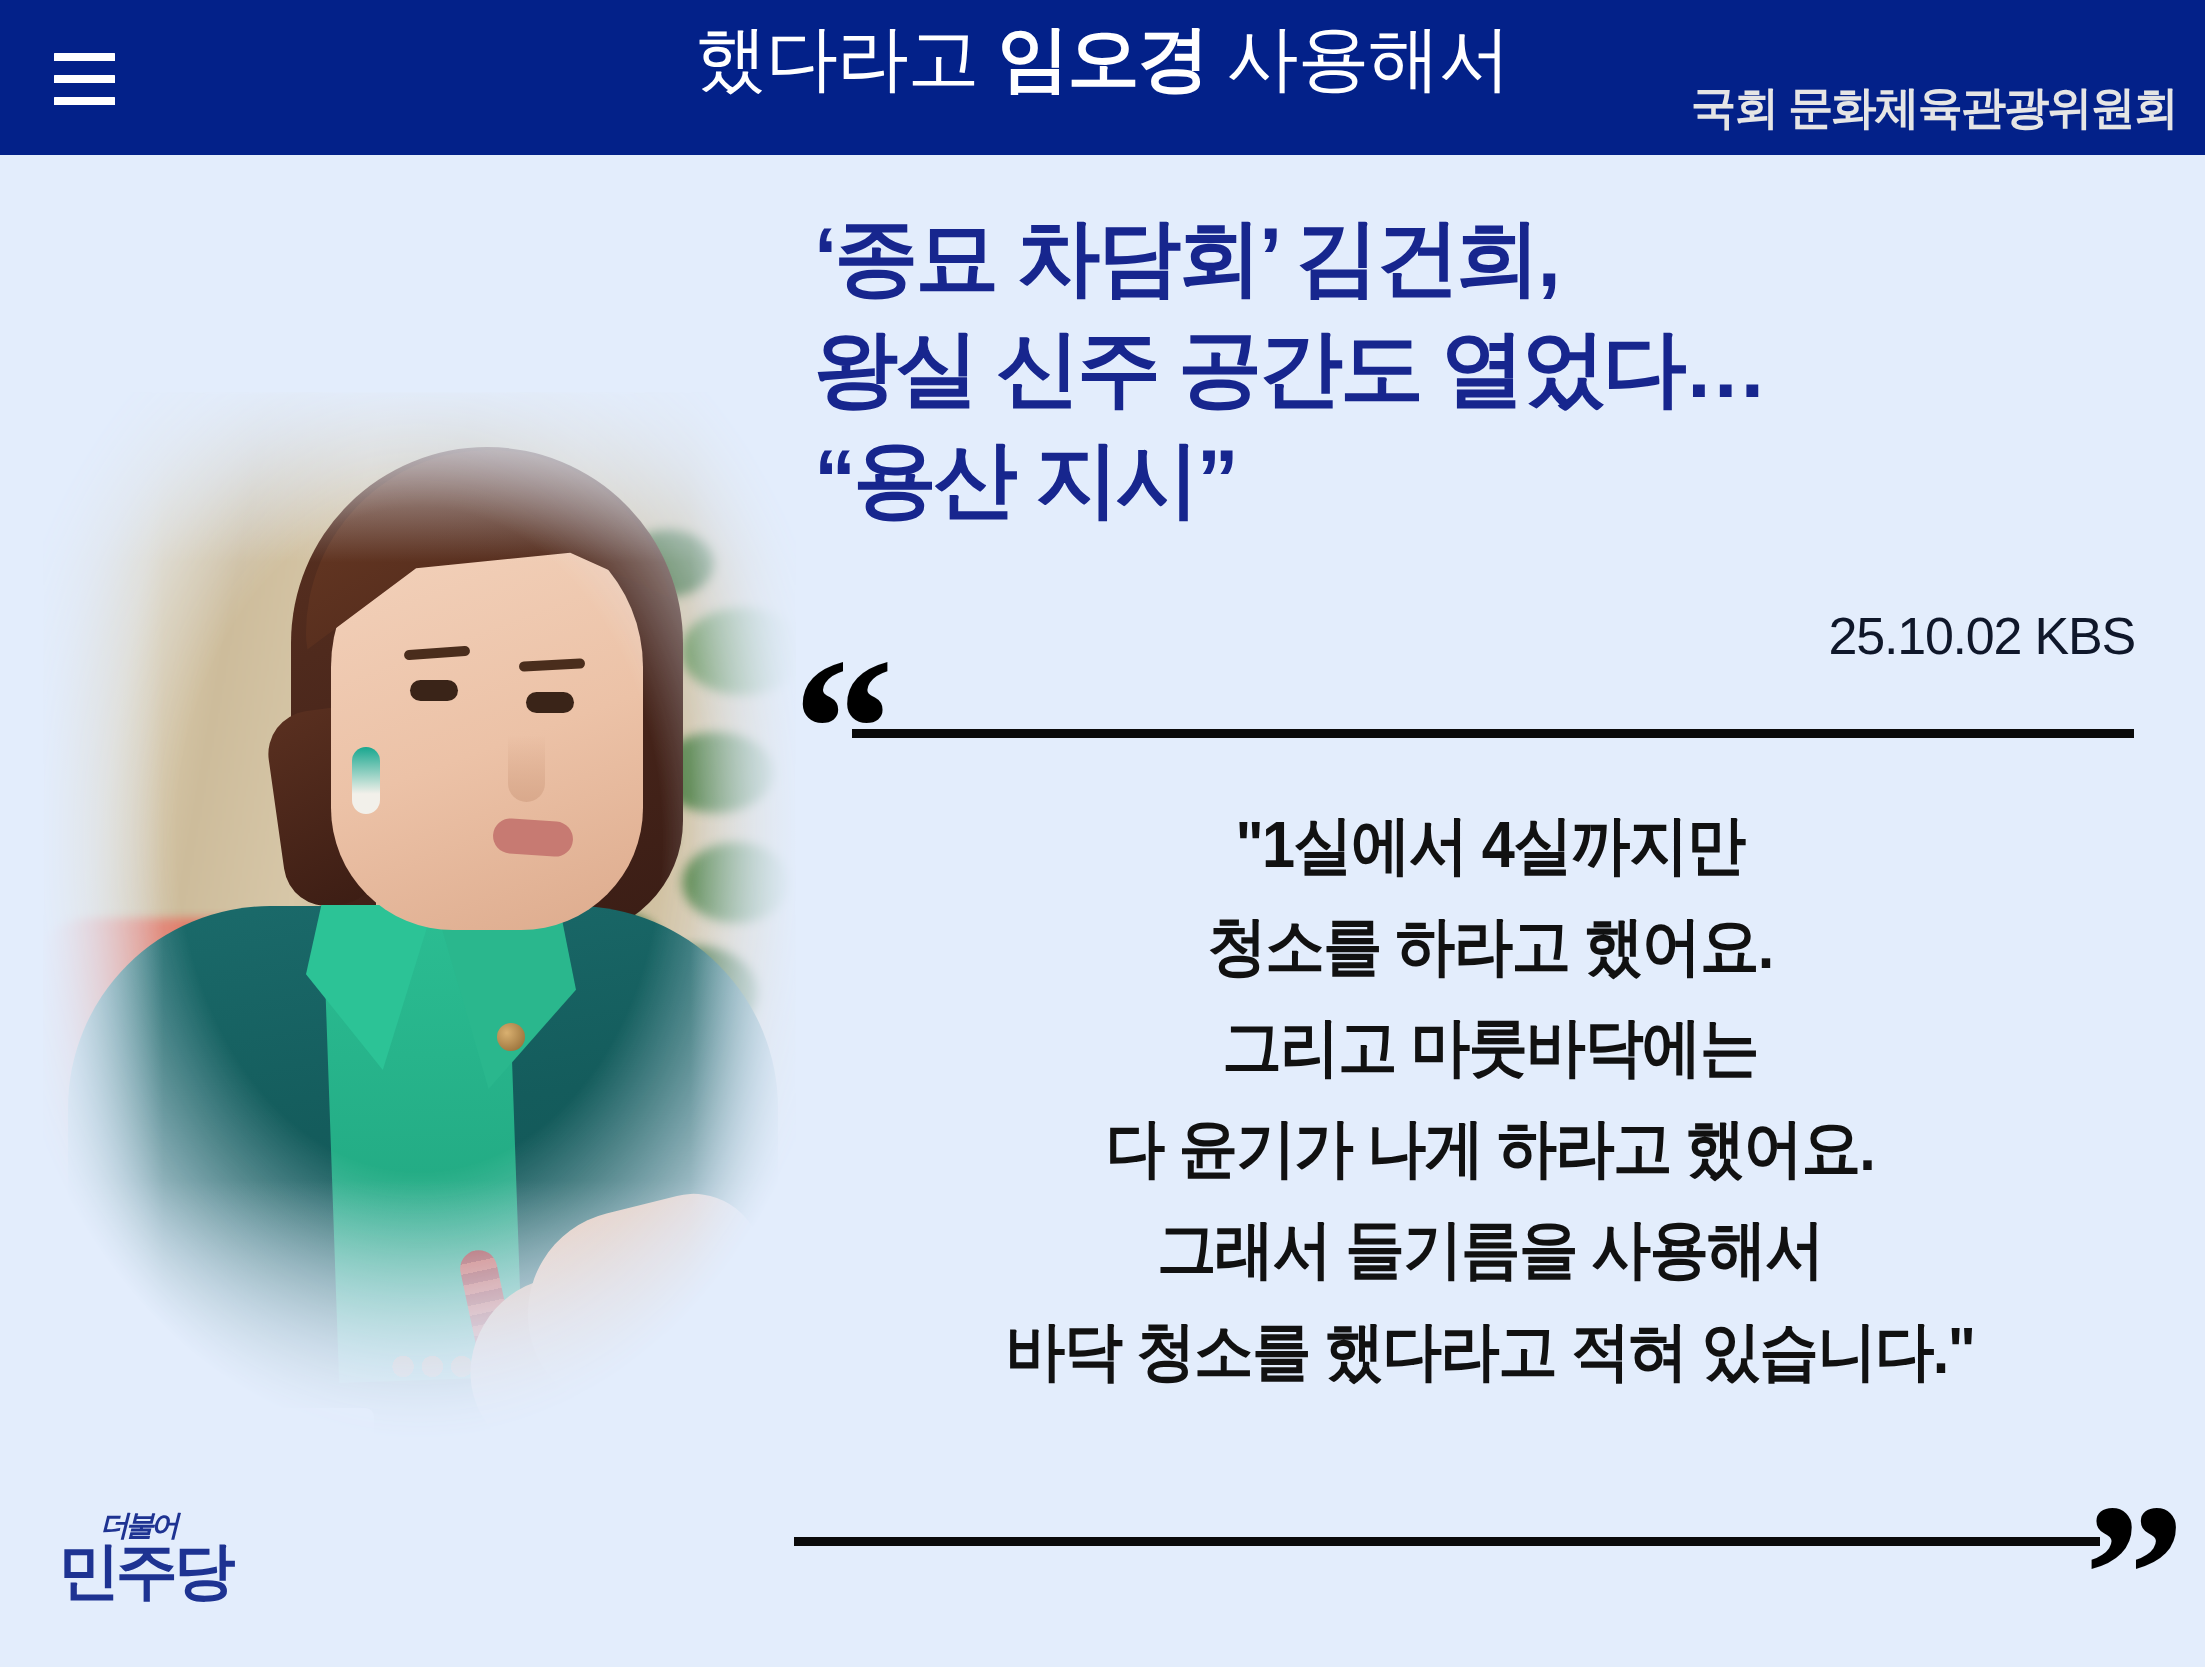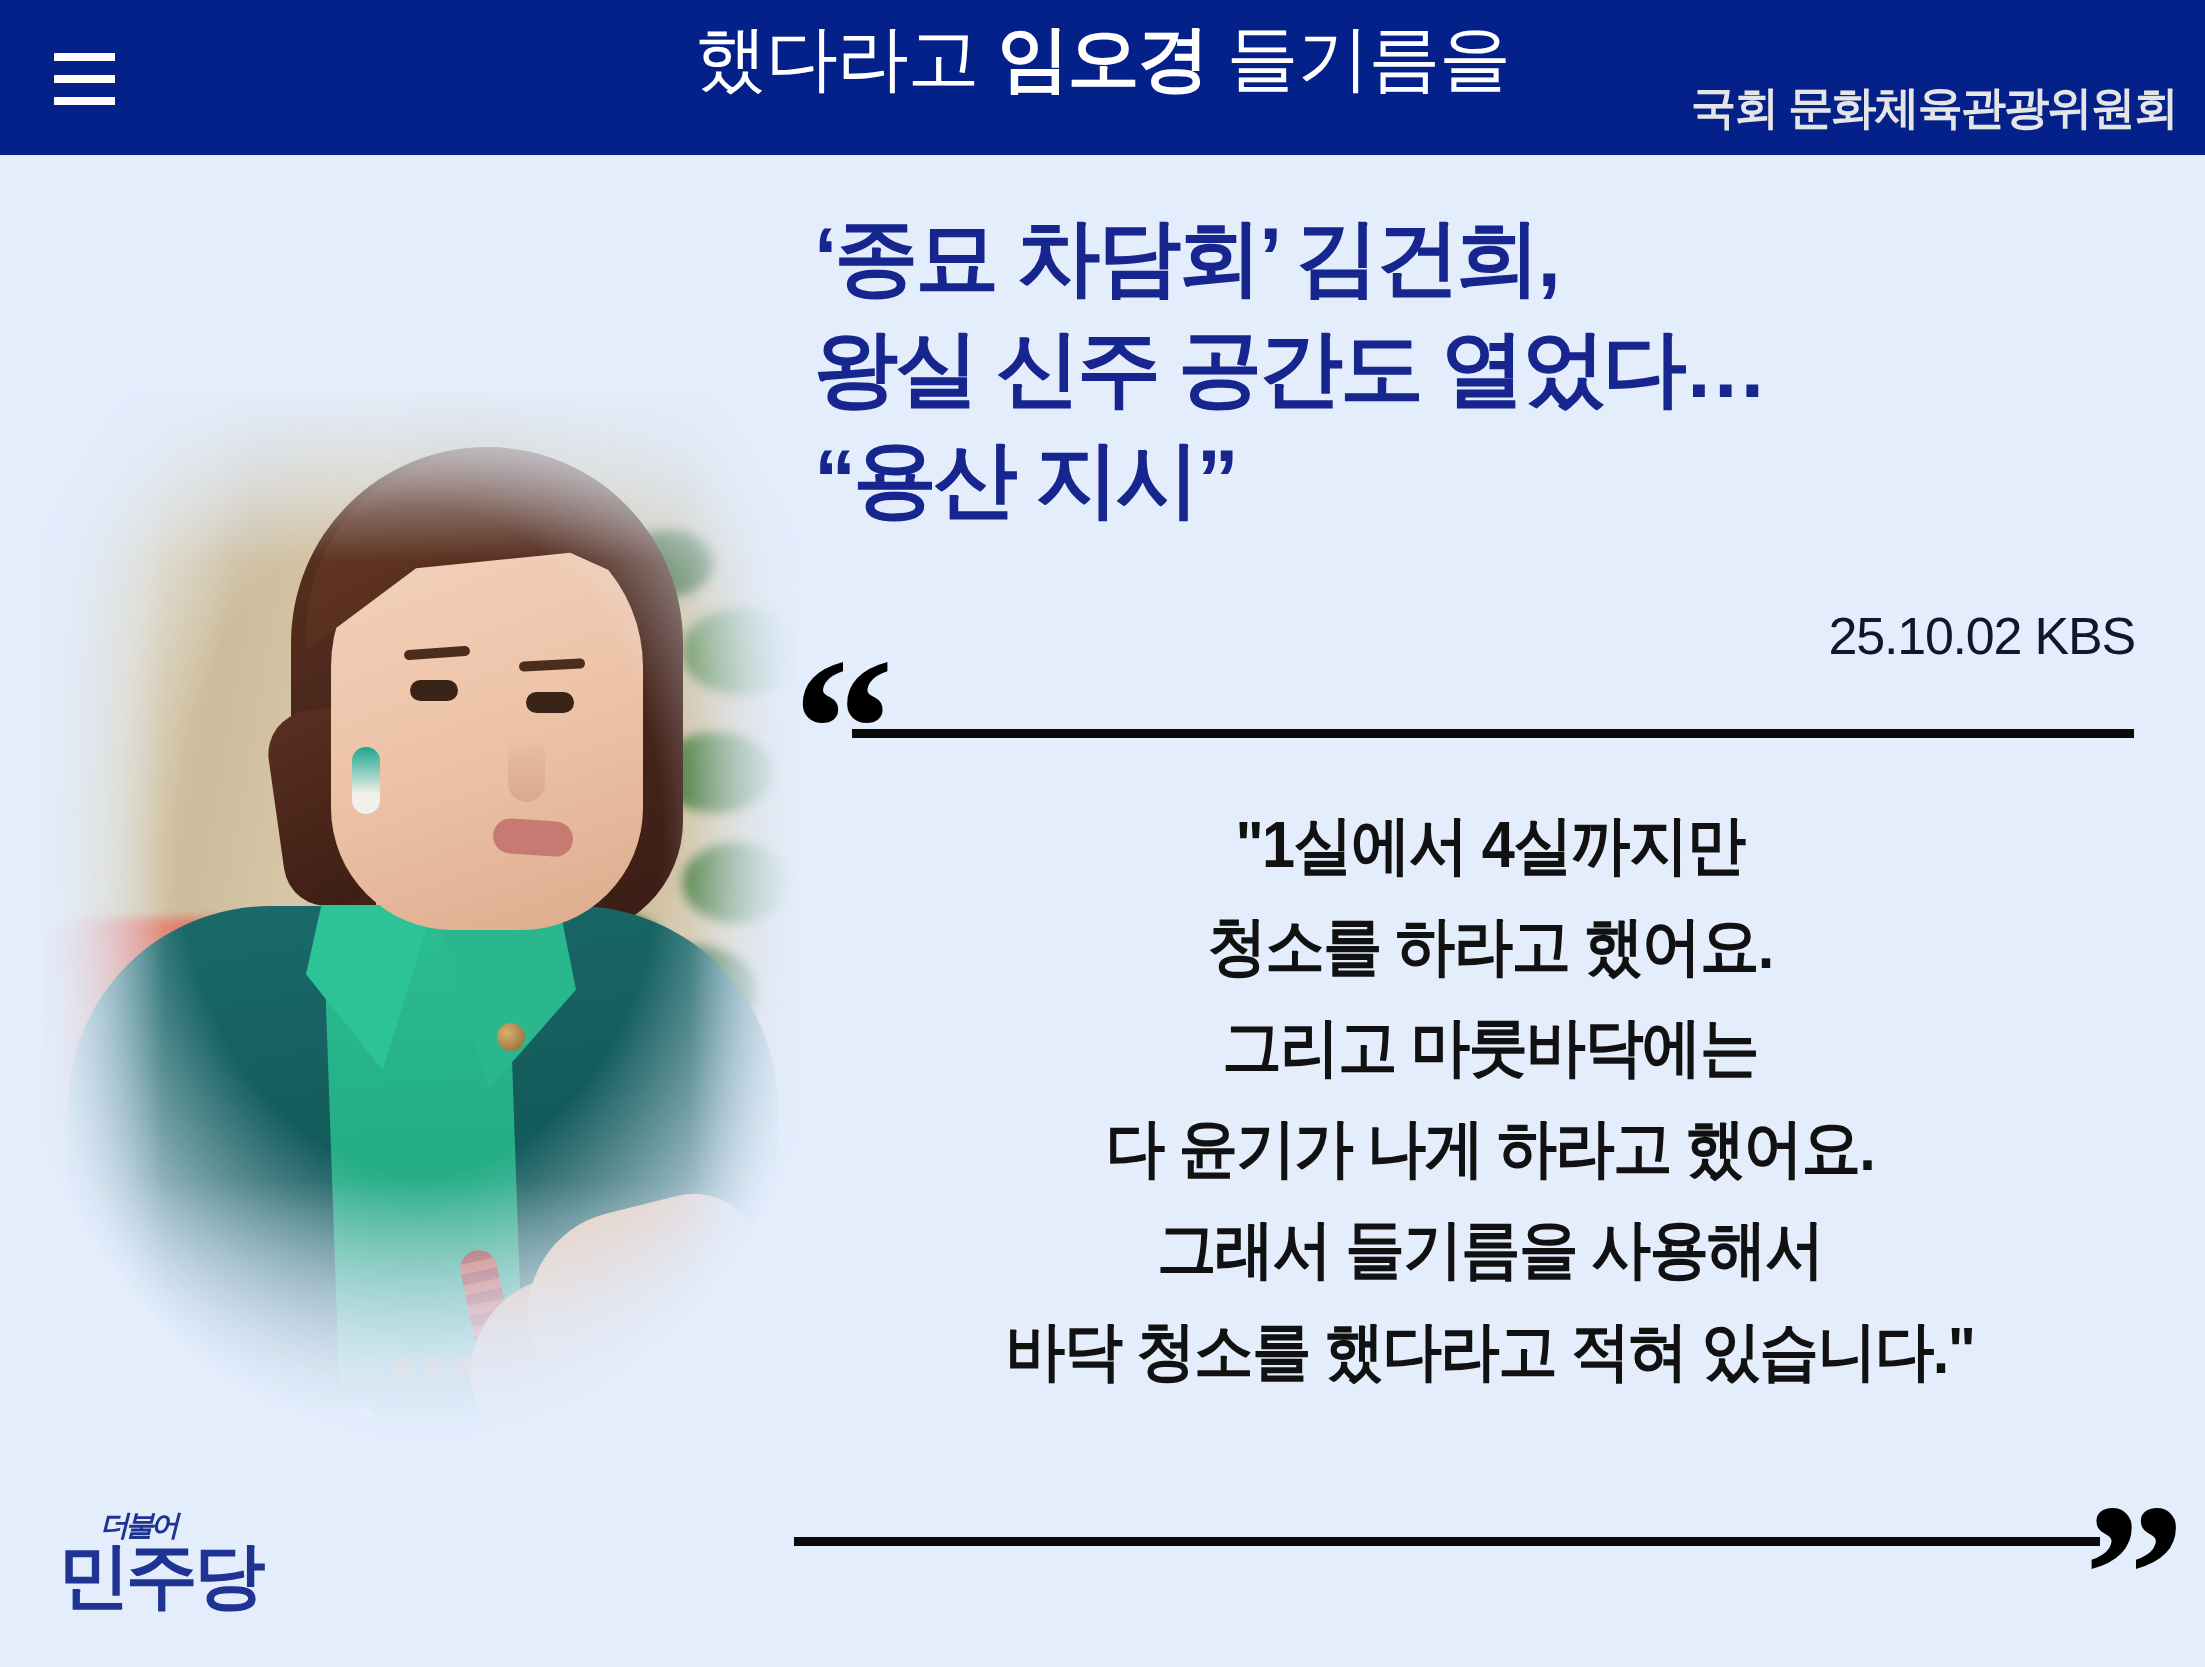--- a/index.html
+++ b/index.html
@@ -415,41 +415,41 @@
     font-weight: 700;
     letter-spacing: -3.7px;
     font-style: italic;
     line-height: 1;
     white-space: nowrap;
   }
   #party-logo .name {
     position: absolute;
     left: 0;
     top: 27px;
-    font-size: 72px;
+    font-size: 62px;
     font-weight: 900;
     letter-spacing: -4.3px;
     line-height: 1.05;
     white-space: nowrap;
   }
 </style>
 </head>
 <body>
 
 <div id="card">
 
   <div id="header-bar">
 
     <div id="menu-button">
       <span class="bar b1"></span>
       <span class="bar b2"></span>
       <span class="bar b3"></span>
     </div>
 
-    <div id="header-title"><span>했다라고 </span><span class="strong">임오경</span><span> 들기름을</span></div>
+    <div id="header-title"><span>했다라고 </span><span class="strong">임오경</span><span> 사용해서</span></div>
 
     <div id="header-committee">국회 문화체육관광위원회</div>
   </div>
 
   <div id="photo">
     <div class="bg"></div>
     <div class="plant"></div>
     <div class="chair"></div>
     <div class="hair-back"></div>
     <div class="ponytail"></div>

